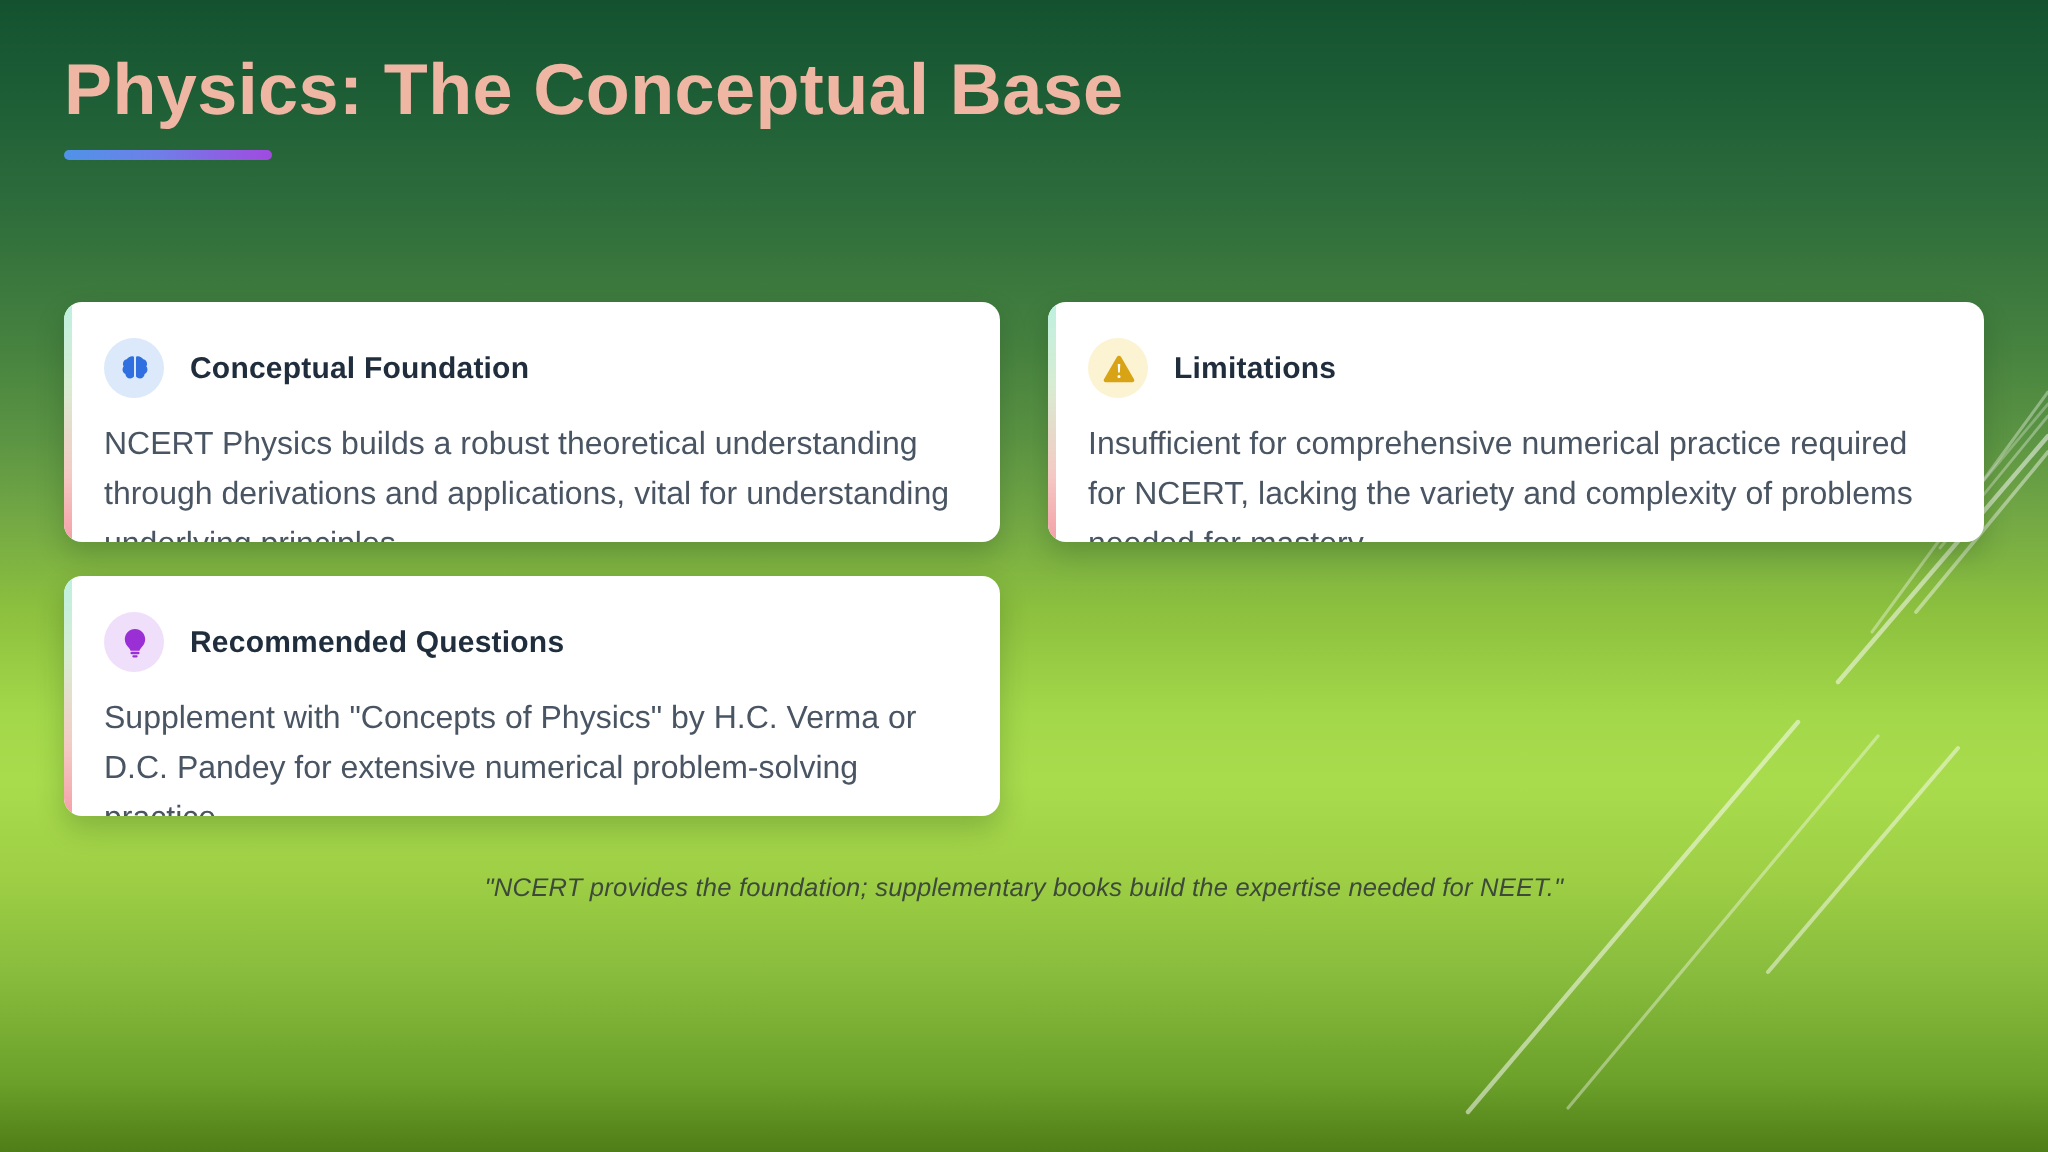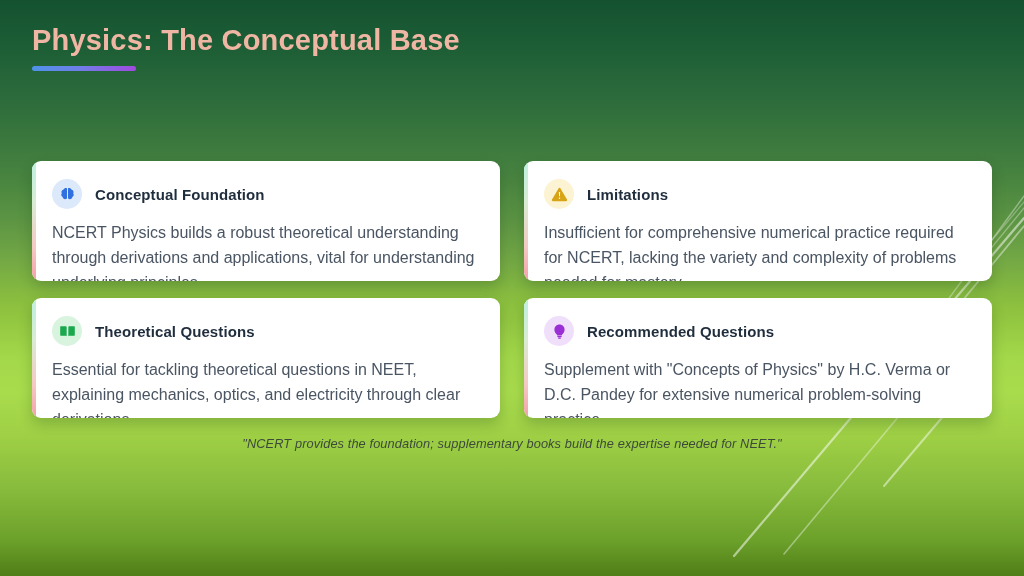--- a/index.html
+++ b/index.html
@@ -49,39 +49,39 @@
   }
 
   
   .header {
     position: absolute;
     left: 32px;
     top: 22px;
   }
   .page-title {
     margin: 0;
-    font-size: 29px;
+    font-size: 36px;
     line-height: 1.25;
     font-weight: bold;
     letter-spacing: 0.2px;
     color: #f0b6a4;
   }
   .title-rule {
     margin-top: 8px;
     width: 104px;
     height: 5px;
     border-radius: 3px;
     background: linear-gradient(to right, #4f93e8 0%, #6f7fe8 45%, #a14ae0 100%);
   }
 
   
   .cards {
     position: absolute;
     left: 32px;
-    top: 161px;
+    top: 151px;
     width: 960px;
     display: grid;
     grid-template-columns: 468px 468px;
     grid-template-rows: 120px 120px;
     column-gap: 24px;
     row-gap: 17px;
   }
 
   .card {
     position: relative;
@@ -194,33 +194,20 @@
           <svg width="17" height="17" viewBox="0 0 24 24" aria-hidden="true">
             <path fill="#d9a316" d="M12 2.6c-.6 0-1.1.3-1.4.8L1.4 19.2c-.6 1 .1 2.2 1.3 2.2h18.6c1.2 0 1.9-1.2 1.3-2.2L13.4 3.4c-.3-.5-.8-.8-1.4-.8z"></path>
             <path fill="#ffffff" d="M11.1 8.4h1.8l-.3 6h-1.2l-.3-6zM12 16.2a1.1 1.1 0 1 1 0 2.2 1.1 1.1 0 0 1 0-2.2z"></path>
           </svg>
         </span>
         <h2 class="card-title">Limitations</h2>
       </div>
       <p class="card-body">Insufficient for comprehensive numerical practice required for NCERT, lacking the variety and complexity of problems needed for mastery.</p>
     </div>
 
-    <div class="card">
-      <div class="card-head">
-        <span class="icon-badge badge-green">
-          <svg width="17" height="17" viewBox="0 0 24 24" aria-hidden="true">
-            <path fill="#19a84c" d="M2.4 4.6h7.2c.7 0 1.2.5 1.2 1.2v13.4c0-.7-.5-1.2-1.2-1.2H2.4c-.4 0-.7-.3-.7-.7V5.3c0-.4.3-.7.7-.7z"></path>
-            <path fill="#19a84c" d="M21.6 4.6h-7.2c-.7 0-1.2.5-1.2 1.2v13.4c0-.7.5-1.2 1.2-1.2h7.2c.4 0 .7-.3.7-.7V5.3c0-.4-.3-.7-.7-.7z"></path>
-            <rect x="11.3" y="4.2" width="1.4" height="15.4" fill="#e8fbee"></rect>
-          </svg>
-        </span>
-        <h2 class="card-title">Theoretical Questions</h2>
-      </div>
-      <p class="card-body">Essential for tackling theoretical questions in NEET, explaining mechanics, optics, and electricity through clear derivations.</p>
-    </div>
 
     <div class="card">
       <div class="card-head">
         <span class="icon-badge badge-purple">
           <svg width="17" height="17" viewBox="0 0 24 24" aria-hidden="true">
             <path fill="#9b2fd6" d="M12 2.2c-4 0-7.2 3.2-7.2 7.2 0 2.6 1.4 4.6 2.8 6 .7.7 1.1 1.4 1.2 2.1h6.4c.1-.7.5-1.4 1.2-2.1 1.4-1.4 2.8-3.4 2.8-6 0-4-3.2-7.2-7.2-7.2z"></path>
             <rect x="8.8" y="18.2" width="6.4" height="1.8" rx="0.9" fill="#9b2fd6"></rect>
             <rect x="10.1" y="20.6" width="3.8" height="1.6" rx="0.8" fill="#9b2fd6"></rect>
           </svg>
         </span>

